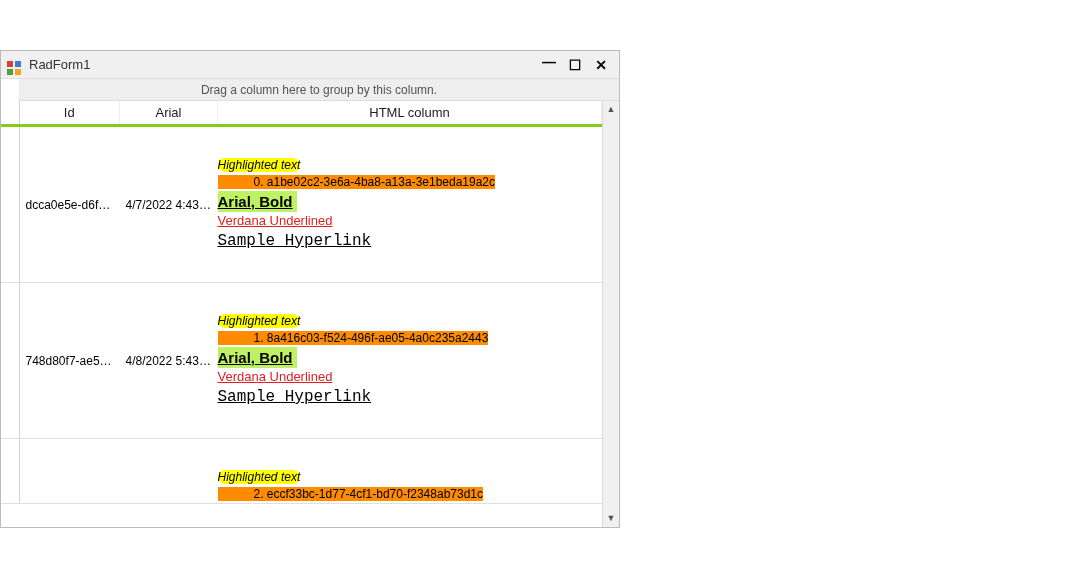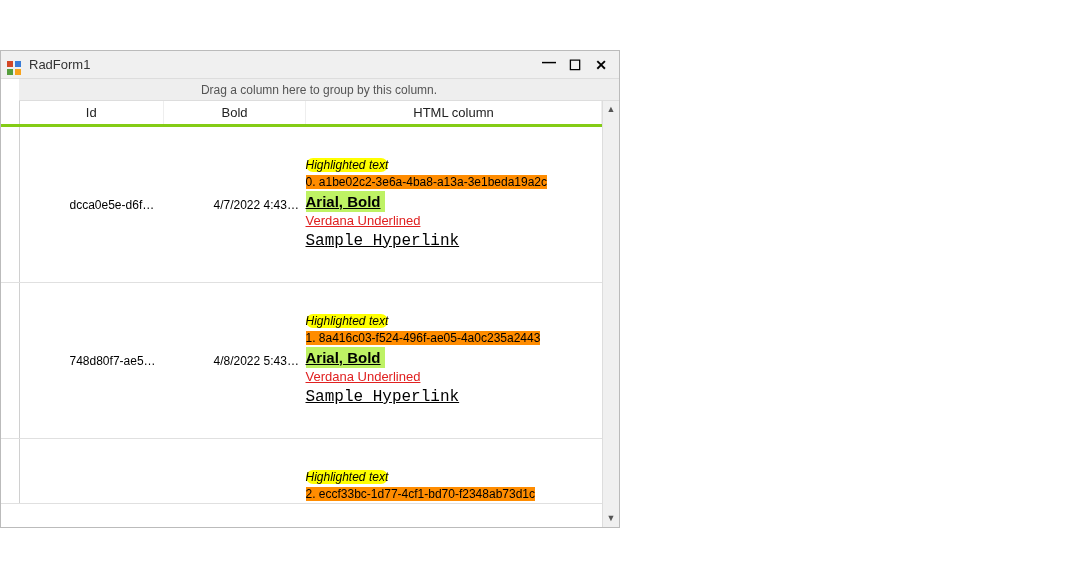--- a/index.html
+++ b/index.html
@@ -128,36 +128,36 @@
       border-right: 1px solid #d0d0d0;
       background: #fff;
     }
     .cell-id, .cell-date {
       padding: 0 6px;
       white-space: nowrap;
       overflow: hidden;
       text-overflow: ellipsis;
       max-width: 100px;
       font-size: 12px;
-      margin-left: 44px;
     }
     .cell-date { max-width: 98px; }
     .html-cell {
       padding: 30px 0 30px 0;
       line-height: 1.4;
     }
     .hl-text {
       background: #ffff00;
       font-style: italic;
       font-size: 12px;
       border-radius: 7px;
     }
     .guid-line {
       background: #ff8c00;
       font-size: 12px;
+      padding-left: 36px;
     }
     .arial-bold {
       background: #bef264;
       font-family: Arial, sans-serif;
       font-weight: bold;
       font-size: 15px;
       display: inline-block;
       padding-right: 4px;
       text-decoration: underline;
     }
@@ -220,21 +220,21 @@
         <colgroup>
           <col class="col-rowhdr">
           <col class="col-id">
           <col class="col-date">
           <col class="col-html">
         </colgroup>
         <thead>
           <tr>
             <th></th>
             <th>Id</th>
-            <th>Bold</th>
+            <th>Arial</th>
             <th>HTML column</th>
           </tr>
         </thead>
         <tbody>
           <tr>
             <td></td>
             <td>
                 <div class="cell-id">dcca0e5e-d6f6-...</div>
               </td>
             <td>

